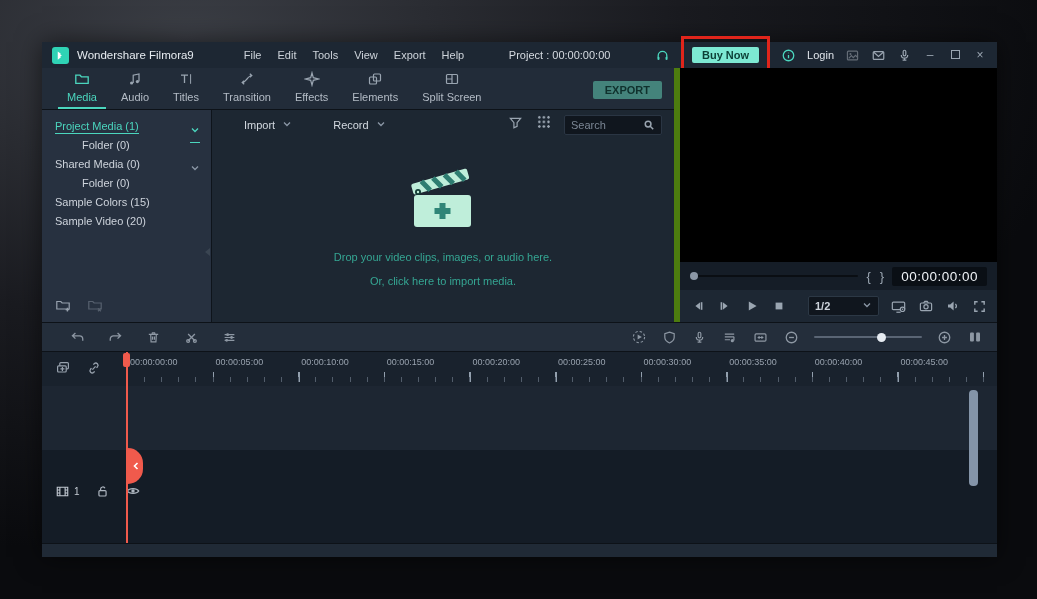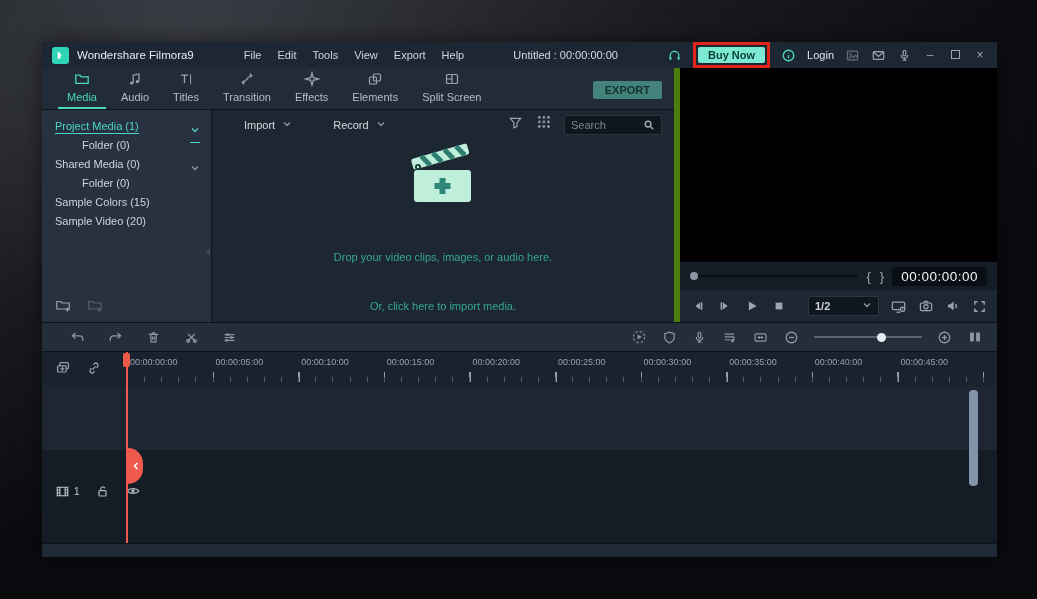--- a/index.html
+++ b/index.html
@@ -16,21 +16,21 @@
   .titlebar { height:26px; background:#1d2733; display:flex; align-items:center;
     padding:0 10px; gap:8px; flex:0 0 auto; }
   .logo { width:17px; height:17px; border-radius:3px; background:#2fd3b5;
     display:flex; align-items:center; justify-content:center; flex:0 0 auto; }
   .app-title { color:#e6ebf0; font-size:11.5px; white-space:nowrap; }
   .menus { display:flex; gap:16px; margin-left:42px; }
   .menus span { cursor:default; color:#cdd3da; }
   .project-title { flex:1; text-align:center; color:#d6dbe1; white-space:nowrap; }
   .tb-right { display:flex; align-items:center; gap:11px; }
   .teal { color:var(--accent-teal, #4bd6be); }
-  .redbox { border:3px solid var(--highlight-red, #e0251b); padding:2px; line-height:0; }
+  .redbox { border:3px solid var(--highlight-red, #e0251b); padding:8px; line-height:0; }
   .buy-now { background:var(--buy-now-bg, #7de9d3); color:#0b3f36; font-weight:bold;
     font-size:11px; border:none; border-radius:2px; padding:2px 10px; cursor:pointer;
     font-family:"Liberation Sans", sans-serif; }
   .login { color:#dfe4ea; }
   .dim { opacity:.42; }
   .winbtn { color:#9aa5b1; font-size:12px; width:14px; text-align:center; }
   .maxbox { width:9px; height:9px; border:1.4px solid #9aa5b1; }
 
   
   .upper { height:254px; display:flex; flex:0 0 auto; }
@@ -71,21 +71,21 @@
   .grid-dots { width:13px; height:13px;
     background-image:radial-gradient(circle, #9aa5b1 1.1px, transparent 1.4px);
     background-size:4.6px 4.6px; }
   .search { width:98px; height:20px; background:#10161e; border:1px solid #2a3543;
     border-radius:2px; display:flex; align-items:center; padding:0 6px; gap:4px; }
   .search input { flex:1; min-width:0; background:transparent; border:none; outline:none;
     color:#cdd3db; font-size:11px; font-family:"Liberation Sans", sans-serif; }
   .search input::placeholder { color:#7b8694; }
 
   .dropzone { flex:1; display:flex; flex-direction:column; align-items:center;
-    justify-content:space-between; gap:9px; cursor:pointer; padding-bottom:8px; }
+    justify-content:center; gap:9px; cursor:pointer; padding-bottom:8px; }
   .drop-text { font-size:11px; color:#35a693; line-height:15px; }
 
   .preview { width:317px; display:flex; flex-direction:column; background:#000; }
   .video { flex:1; background:#000; }
   .scrub { height:28px; background:#151d27; display:flex; align-items:center;
     padding:0 10px; gap:8px; }
   .scrub-line { flex:1; height:2px; background:#0a0e13; border-radius:1px; position:relative; }
   .scrub-dot { position:absolute; left:0; top:-3px; width:8px; height:8px;
     border-radius:50%; background:#8b97a6; }
   .braces { color:#9aa5b1; font-size:13px; display:flex; gap:9px; }
@@ -157,21 +157,21 @@
       </span>
       <span class="app-title">Wondershare Filmora9</span>
       <nav class="menus">
         <span>File</span>
         <span>Edit</span>
         <span>Tools</span>
         <span>View</span>
         <span>Export</span>
         <span>Help</span>
       </nav>
-      <span class="project-title">Untitled : 00:00:00:00</span>
+      <span class="project-title">Project : 00:00:00:00</span>
       <div class="tb-right">
         <span class="teal">
           <svg class="ic" width="15" height="15" viewBox="0 0 16 16" fill="none" stroke="currentColor" stroke-width="1.3">
               <path d="M3.4 10 V8.2 a4.6 4.6 0 0 1 9.2 0 V10"></path>
               <rect x="2.6" y="9.2" width="2.2" height="3.6" rx="1.1" fill="currentColor" stroke="none"></rect>
               <rect x="11.2" y="9.2" width="2.2" height="3.6" rx="1.1" fill="currentColor" stroke="none"></rect>
             </svg>
         </span>
         <span class="redbox">
           <button class="buy-now">Buy Now</button>

